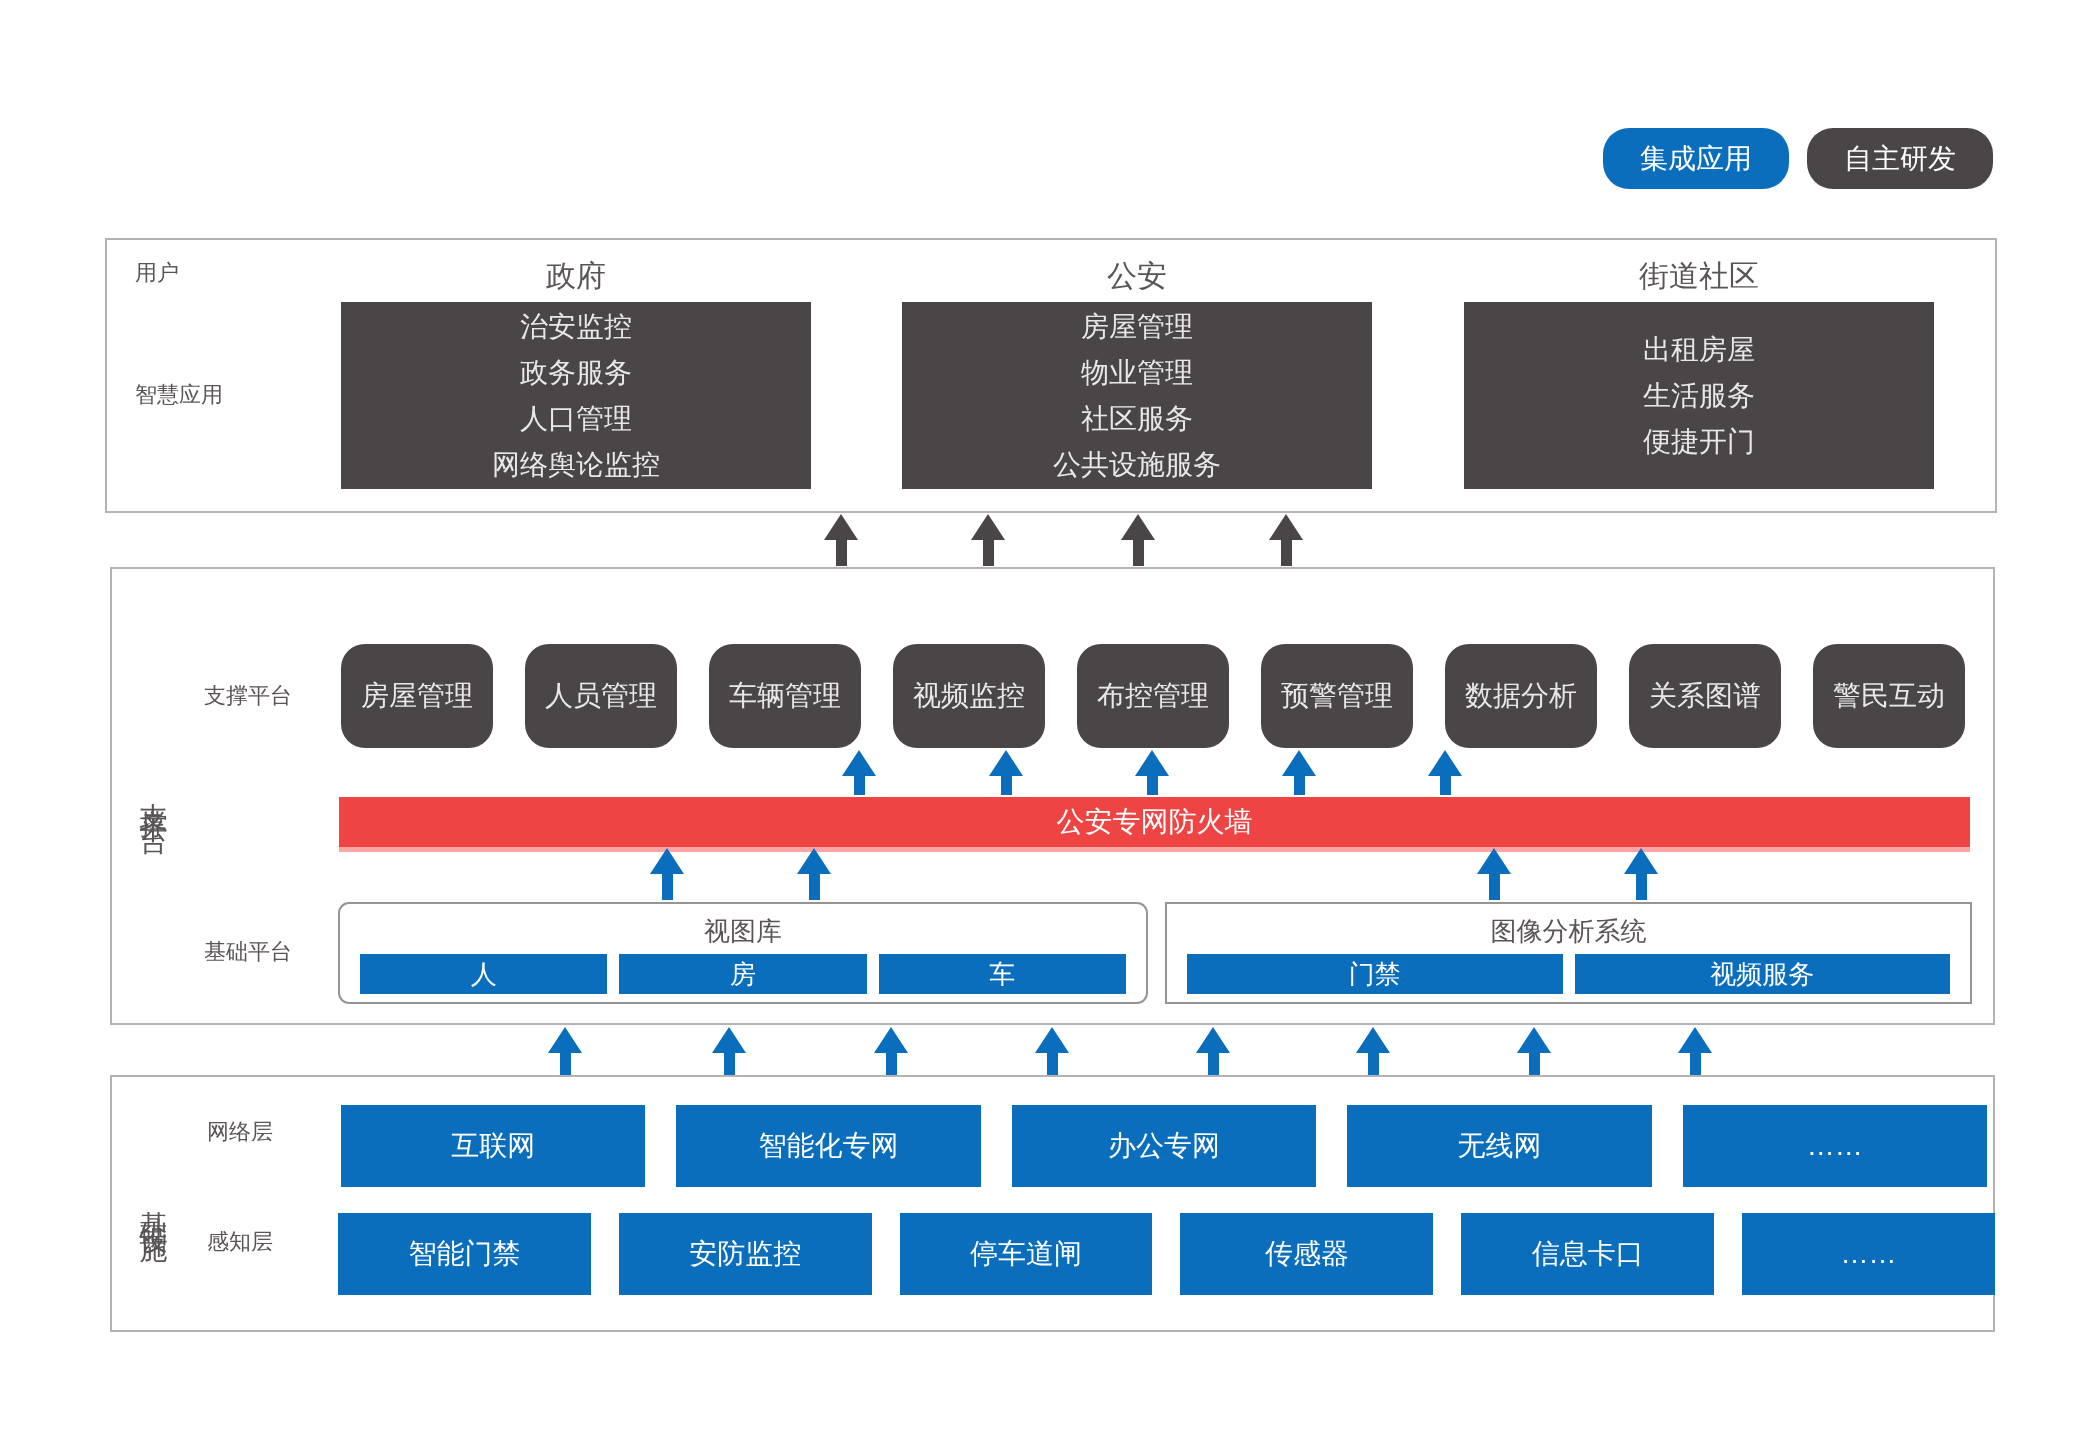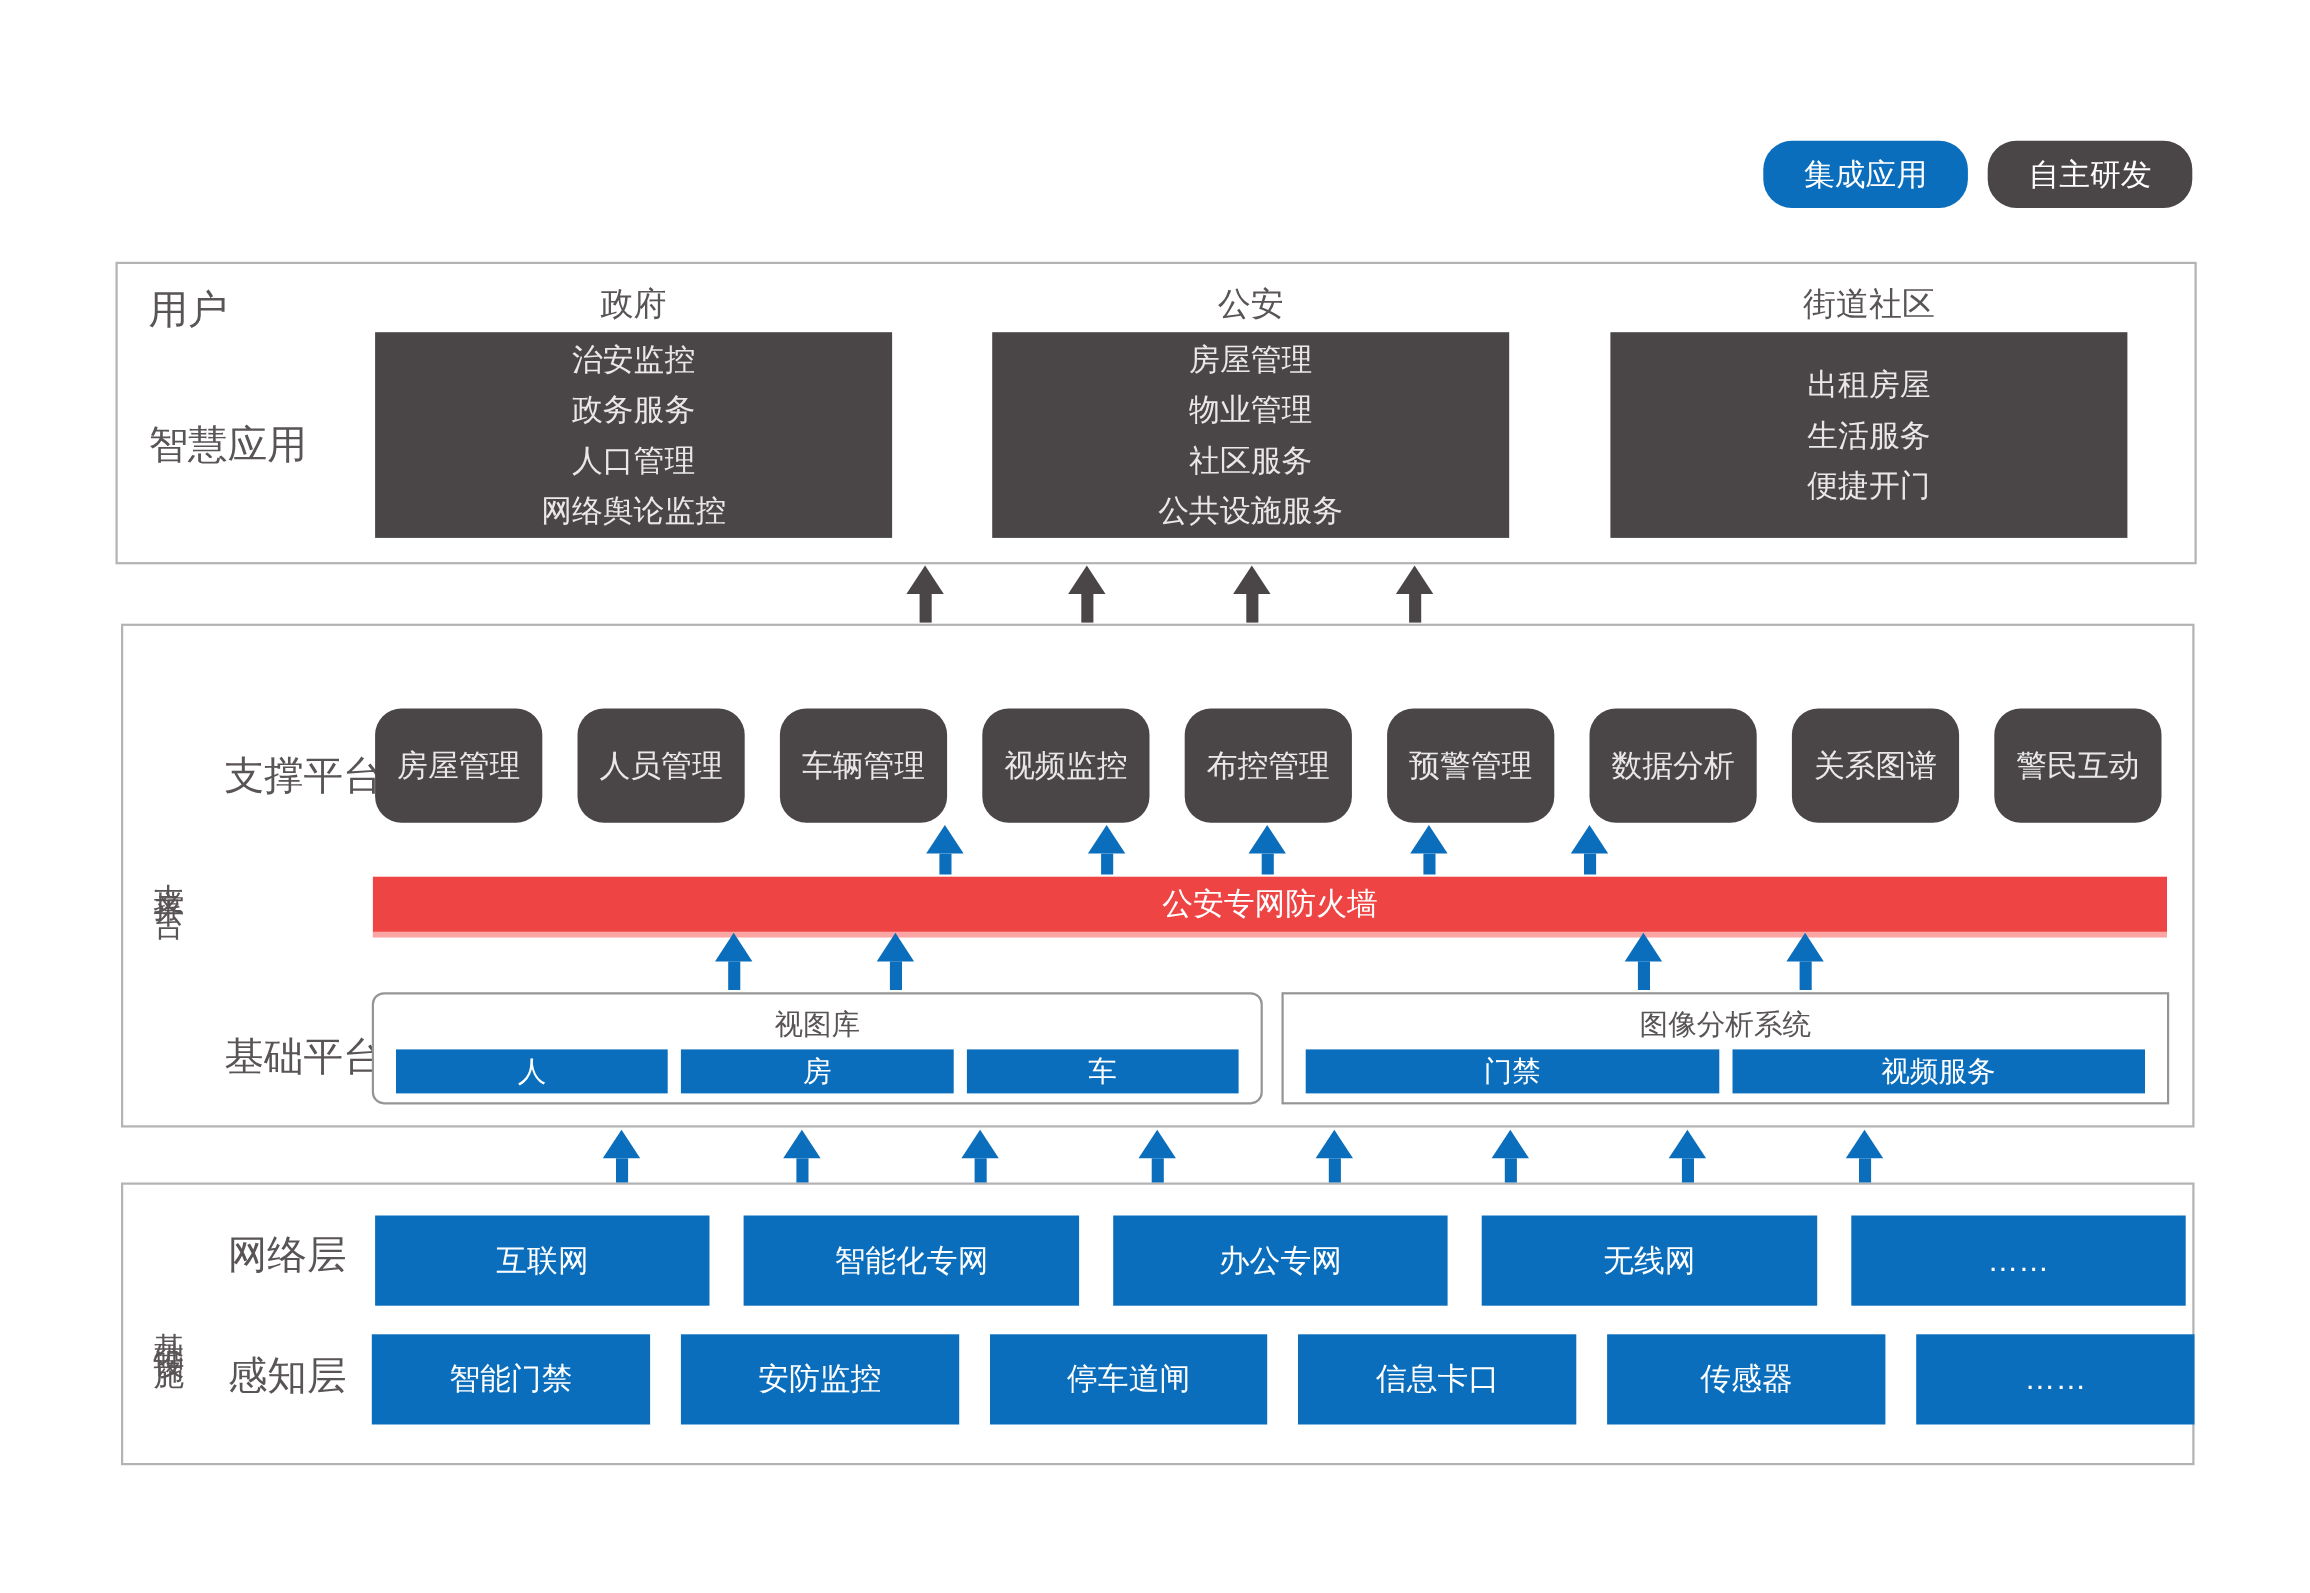--- a/index.html
+++ b/index.html
@@ -5,21 +5,21 @@
   html,body { margin:0; padding:0; background:#ffffff; }
   body {
     width:2100px; height:1448px; position:relative; overflow:hidden;
     font-family:"Liberation Sans","DejaVu Sans",sans-serif;
   }
   .section { position:absolute; border:2px solid #b4b2b2; background:#fff; box-sizing:border-box; }
   #top-section    { left:105px; top:238px;  width:1892px; height:275px; }
   #middle-section { left:110px; top:567px;  width:1885px; height:458px; }
   #bottom-section { left:110px; top:1075px; width:1885px; height:257px; }
 
-  .plain-label { position:absolute; font-size:36px; color:#595455; white-space:nowrap; }
+  .plain-label { position:absolute; font-size:22px; color:#595455; white-space:nowrap; }
   .side-label  { position:absolute; left:22px; top:50%; transform:translateY(-50%);
                  writing-mode:vertical-rl; text-orientation:upright;
                  font-size:28px; color:#595455; letter-spacing:8px; }
 
   
   .col-header { position:absolute; top:16px; width:470px; text-align:center;
                 font-size:30px; color:#595455; }
   .dark-box   { position:absolute; top:62px; width:470px; height:187px; background:#4a4647;
                 color:#e9e7e7; font-size:28px; line-height:46px;
                 display:flex; flex-direction:column; justify-content:center; align-items:center; }
@@ -158,22 +158,22 @@
       <div class="infra-box">无线网</div>
       <div class="infra-box">……</div>
     </div>
 
   <div class="plain-label" style="left:95px; top:150px;">感知层</div>
   <div id="sense-row" class="infra-row">
 
   <div class="infra-box">智能门禁</div>
       <div class="infra-box">安防监控</div>
       <div class="infra-box">停车道闸</div>
+      <div class="infra-box">传感器</div>
       <div class="infra-box">信息卡口</div>
-      <div class="infra-box">传感器</div>
       <div class="infra-box">……</div>
     </div>
 </div>
 
 <div class="up-arrow arrow-dark" style="left: 824px; top: 514px; height: 52px;">
     <div class="head"></div>
     <div class="stem"></div>
   </div>
 <div class="up-arrow arrow-dark" style="left: 971px; top: 514px; height: 52px;">
     <div class="head"></div>

